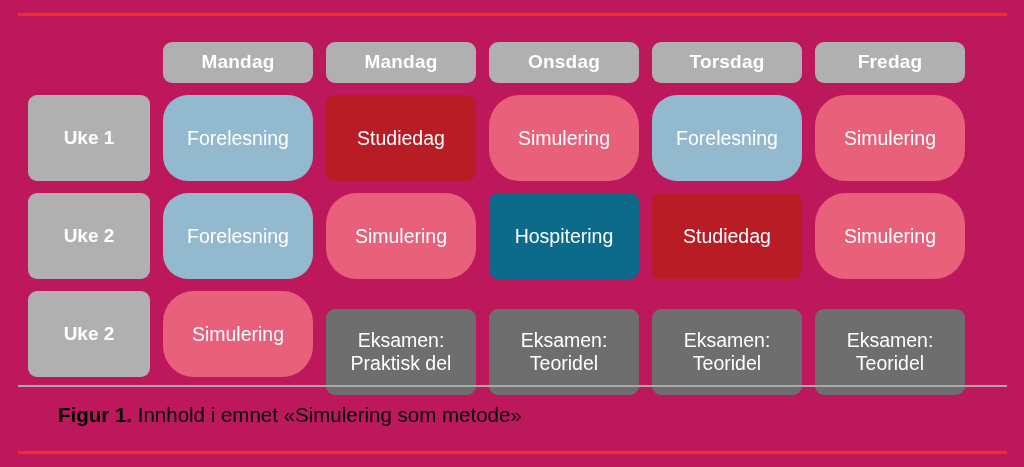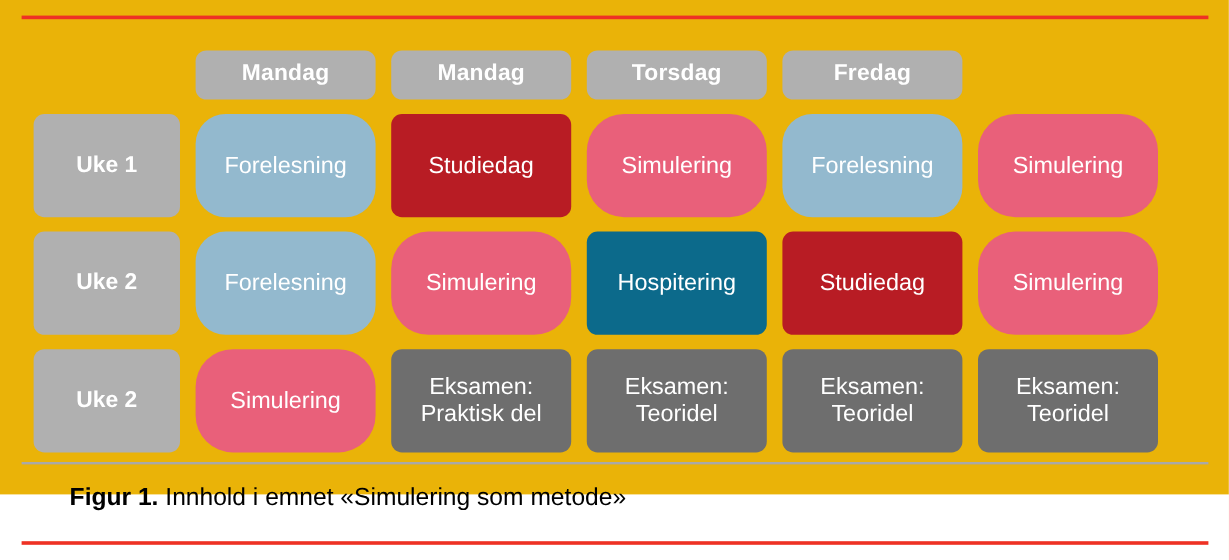--- a/index.html
+++ b/index.html
@@ -9,22 +9,22 @@
   }
   body {
     width: 1024px;
     height: 467px;
     font-family: "Liberation Sans", sans-serif;
     overflow: hidden;
   }
   .figure-panel {
     position: relative;
     width: 1024px;
-    height: 412px;
-    background: #eab308;
+    height: 467px;
+    background: #be185d;
     box-sizing: border-box;
   }
 
   
   .rule {
     position: absolute;
     left: 18px;
     width: 989px;
   }
   .rule-top {
@@ -95,21 +95,21 @@
     font-size: 19.5px;
     font-weight: normal;
   }
   .row-body .cell-week {
     font-size: 19px;
     font-weight: bold;
   }
 
   
   .c-graylight { background: #b0b0b0; }
-  .c-graydark  { background: #6e6e6e; }
+  .c-graydark  { background: #6e6e6e; margin-top: 18px; }
   .c-blue      { background: #93b9ce; border-radius: 25px; }
   .c-pink      { background: #e9607a; border-radius: 31px; }
   .c-darkred   { background: #b81c24; }
   .c-teal      { background: #0c6a8b; }
 
   
   .caption {
     position: absolute;
     left: 18px;
     top: 403px;
@@ -131,20 +131,21 @@
 <div class="figure-panel">
 
   <div class="rule rule-top"></div>
 
   <div class="schedule">
 
     <div class="grid-row row-head">
       <div class="spacer-week"></div>
       <div class="cell cell-day c-graylight">Mandag</div>
       <div class="cell cell-day c-graylight">Mandag</div>
+      <div class="cell cell-day c-graylight">Onsdag</div>
       <div class="cell cell-day c-graylight">Torsdag</div>
       <div class="cell cell-day c-graylight">Fredag</div>
     </div>
 
     <div class="grid-row row-body">
       <div class="cell cell-week c-graylight">Uke 1</div>
       <div class="cell cell-day c-blue">Forelesning</div>
       <div class="cell cell-day c-darkred">Studiedag</div>
       <div class="cell cell-day c-pink">Simulering</div>
       <div class="cell cell-day c-blue">Forelesning</div>

